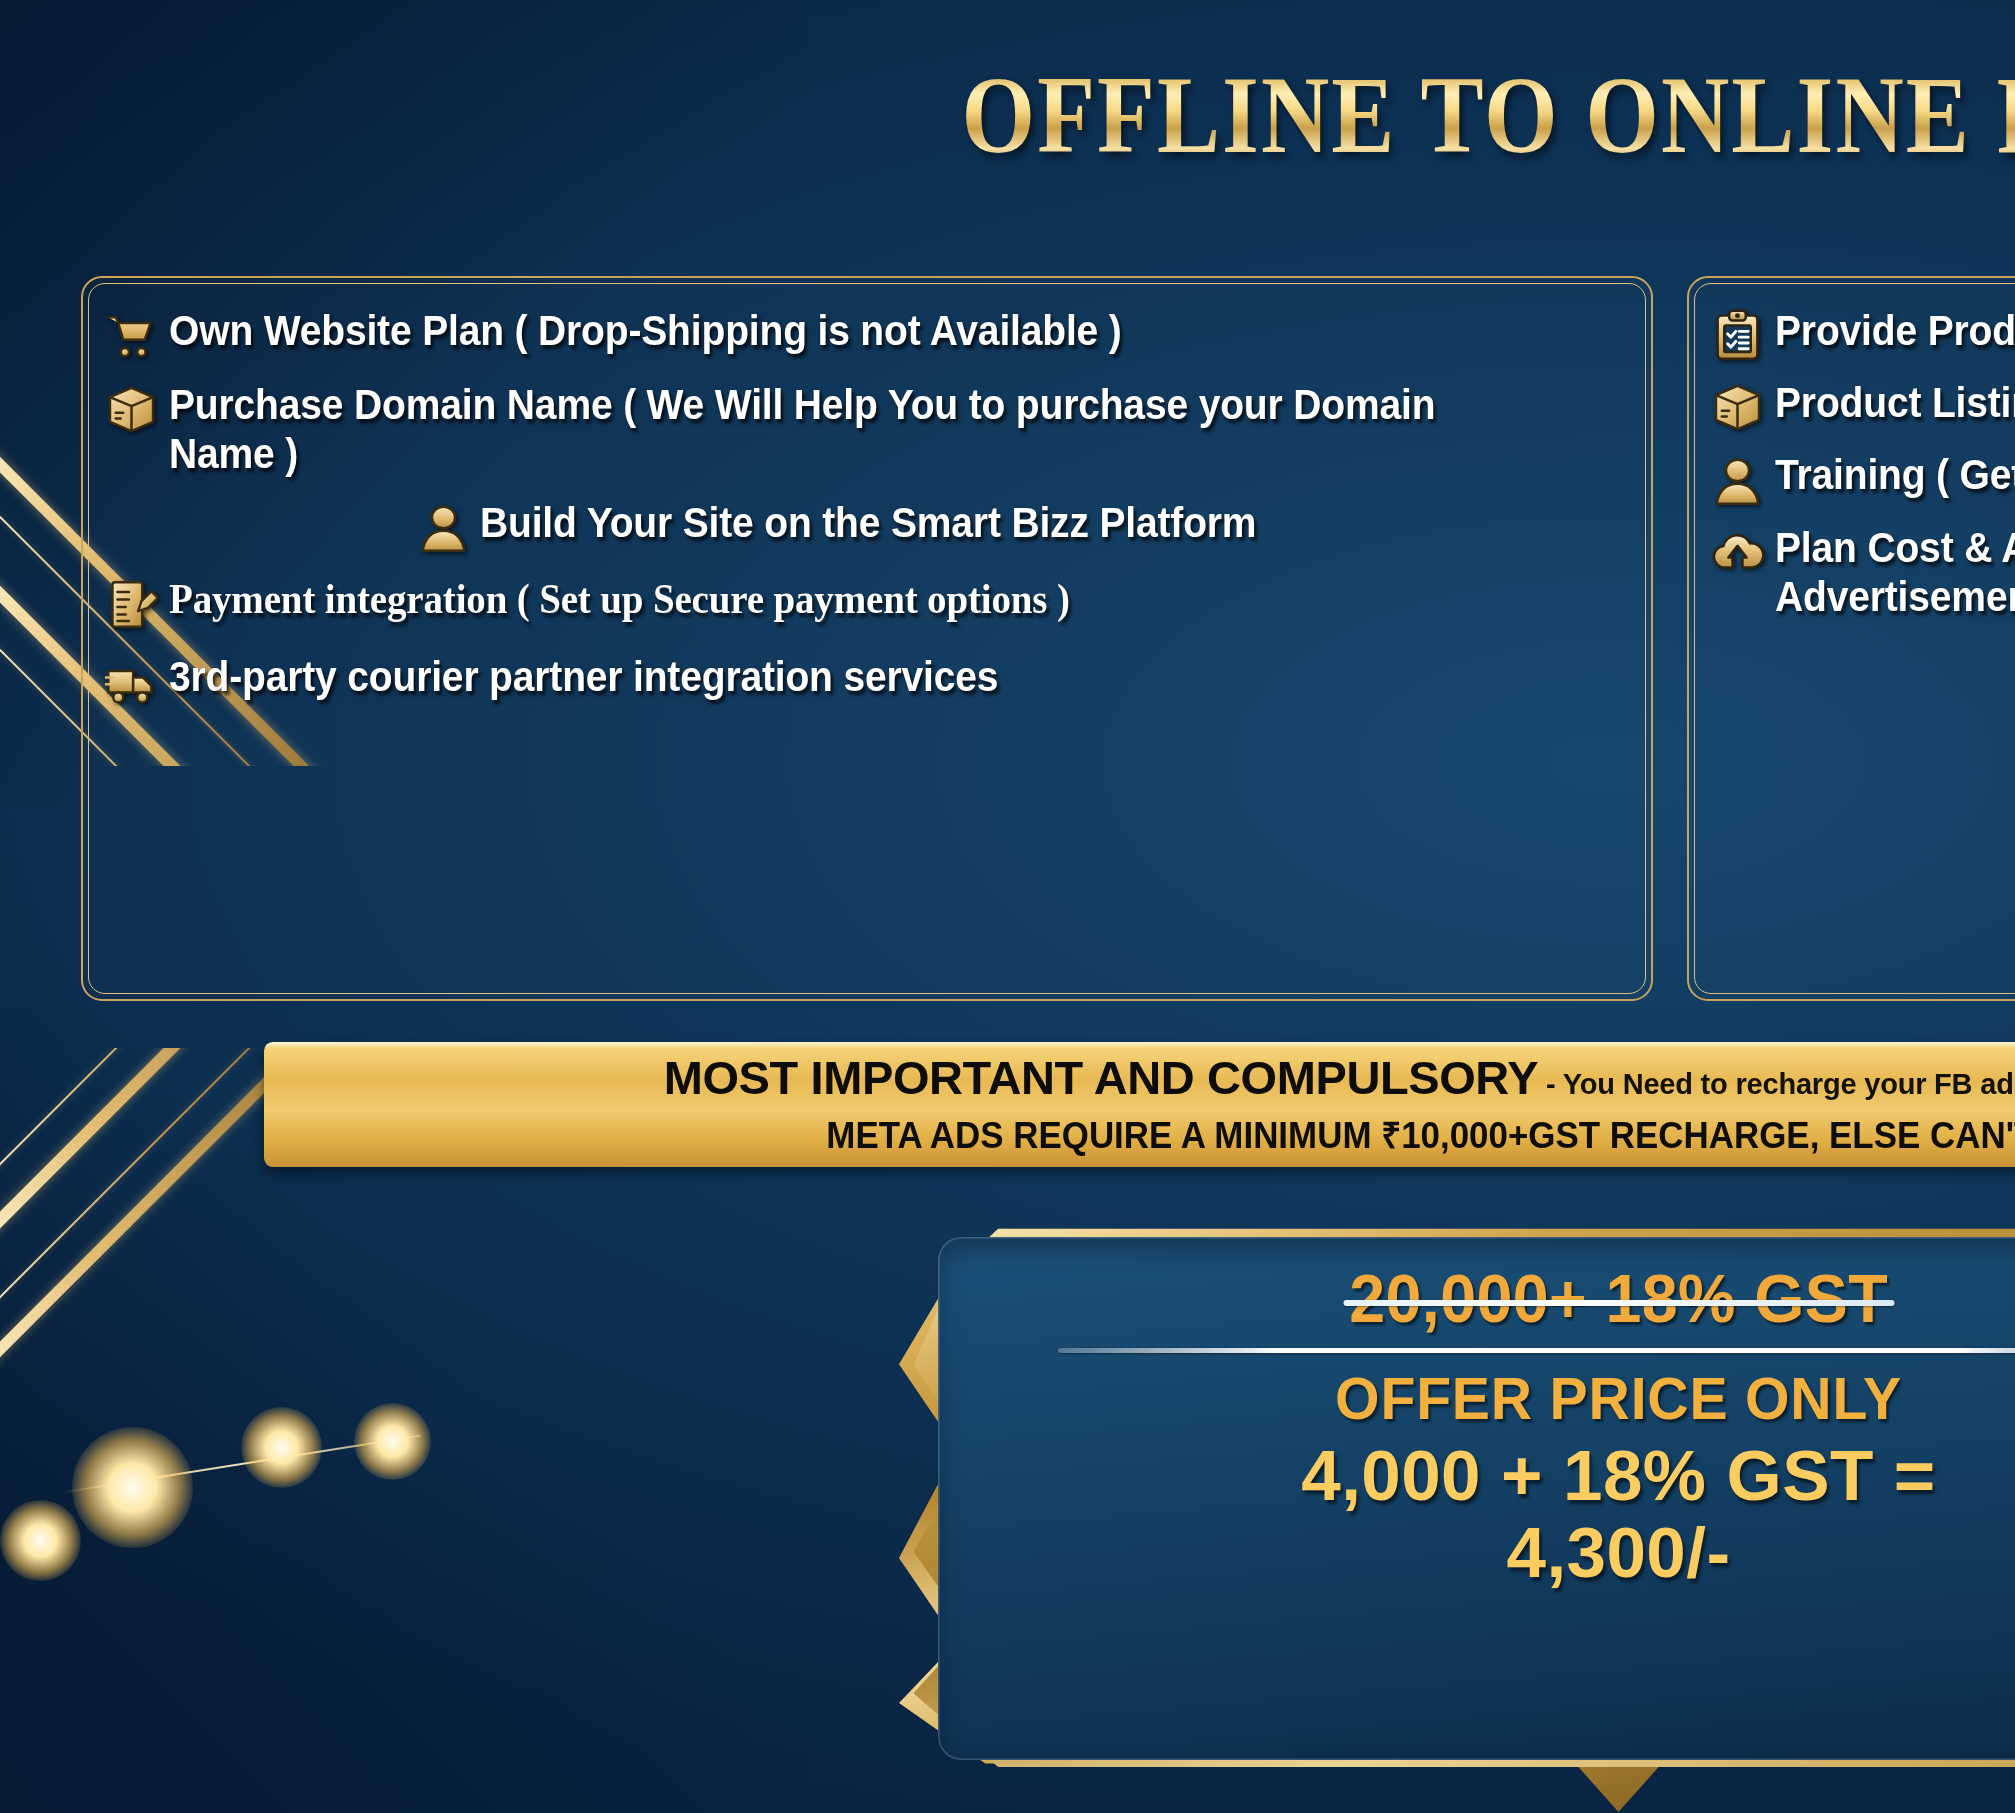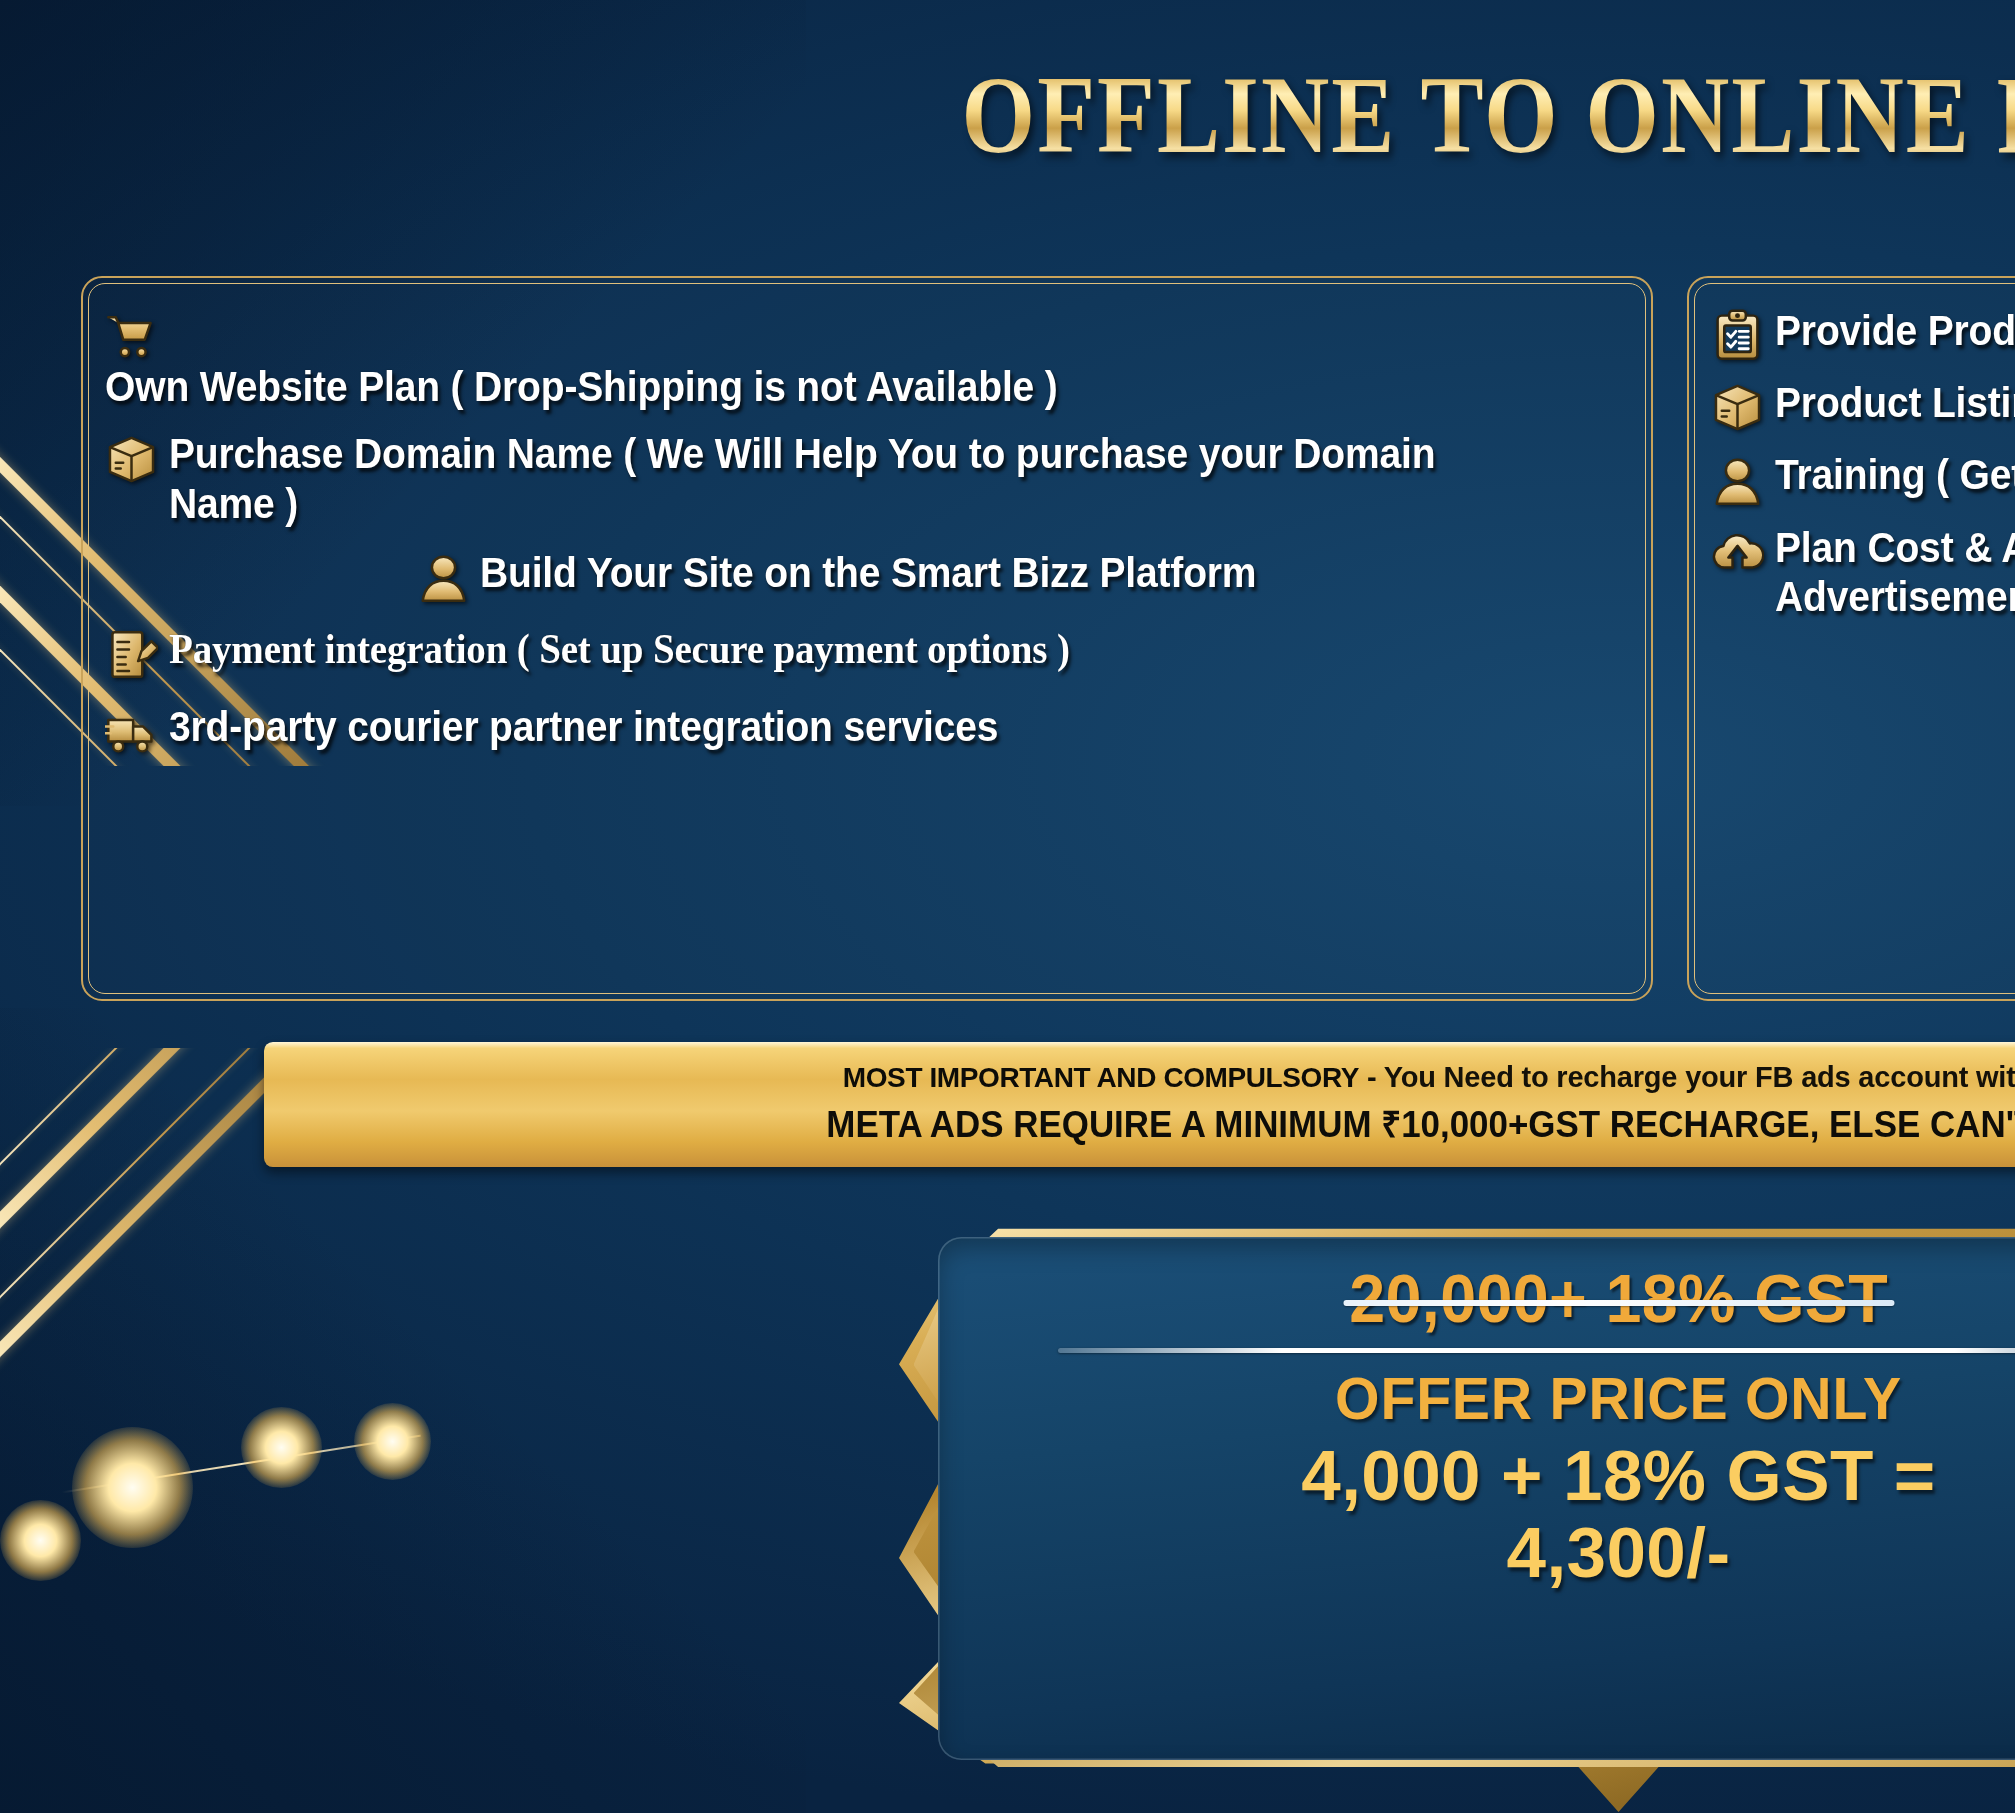--- a/index.html
+++ b/index.html
@@ -103,40 +103,40 @@
     color:#ffffff;
     font-size:42px;
     font-weight:bold;
     line-height:1.18;
     letter-spacing:-0.2px;
     transform:scaleX(.93); transform-origin:left center;
     text-shadow:2.8px 3.6px 3.6px rgba(0,0,0,.72), 0 0 1.2px rgba(0,0,0,.6);
   }
 
   
-  .panel.left  .item:nth-child(1) { margin-bottom:17.7px;flex-direction:column; }
+  .panel.left  .item:nth-child(1) { margin-bottom:17.7px; }
   .panel.left  .item:nth-child(2) { margin-bottom:19px; }
   .panel.left  .item:nth-child(3) { margin-bottom:21px;justify-content:center; }
   .panel.left  .item:nth-child(4) { margin-bottom:21px;font-family:Liberation Serif, serif; }
   .panel.right .item { margin-bottom:16px; }
 
   
   .notice {
     position:absolute; left:264px; top:1042px; width:2700px; height:125px;
     border-radius:8.9px;
     background:linear-gradient(180deg,#fff6d8 0%,#f6d479 5%,#e7b954 30%,#f0ca6e 55%,#e0ad43 80%,#c8913a 100%);
     box-shadow:0 5.6px 10.5px rgba(0,0,0,.45);
     display:flex; flex-direction:column; align-items:center; justify-content:center;
     padding:0 28px;
   }
   .notice .l1 { display:block; text-align:center; white-space:nowrap; margin-bottom:4.8px; }
   .notice .l2 { display:block; text-align:center; white-space:nowrap;
     color:#0e0d09; font-size:36px; font-weight:bold; letter-spacing:0px;
     transform:scaleX(.97); }
-  .notice .strong { color:#0d0c08; font-size:28px; font-weight:bold; letter-spacing:-0.4px; }
+  .notice .strong { color:#0d0c08; font-size:47px; font-weight:bold; letter-spacing:-0.4px; }
   .notice .rest { color:#141109; font-size:29px; font-weight:bold; letter-spacing:-0.2px; }
 
   
   .badge-wrap { position:absolute; left:899px; top:1207px; width:1439px; height:605px; }
 
   .badge-frame {
     position:absolute; inset:0;
     background:linear-gradient(165deg,#f7e6ae 0%,#d9ae55 14%,#b5862f 30%,#f4dc9d 46%,#c79b41 62%,#8e6a24 80%,#e6c576 100%);
     clip-path:polygon(
       7% 4%, 93% 4%,

